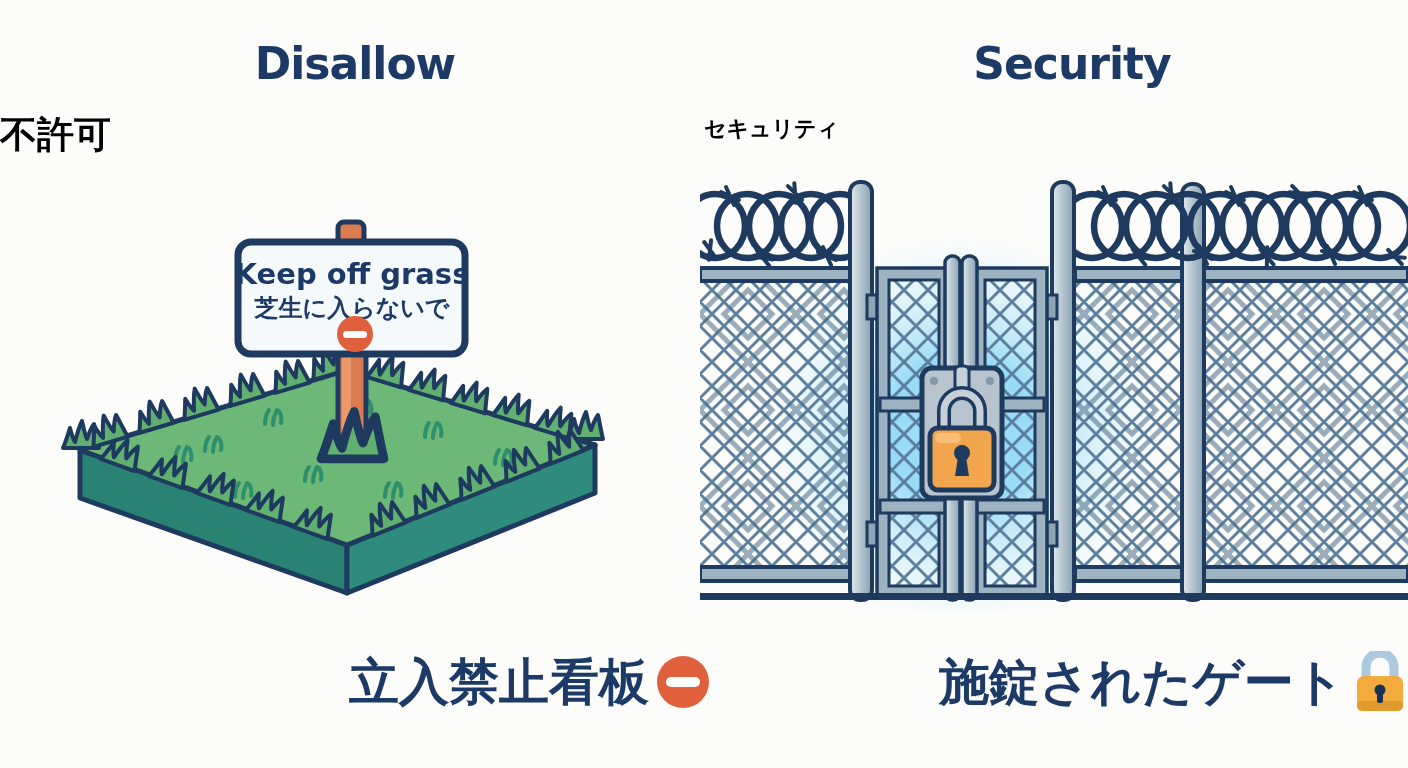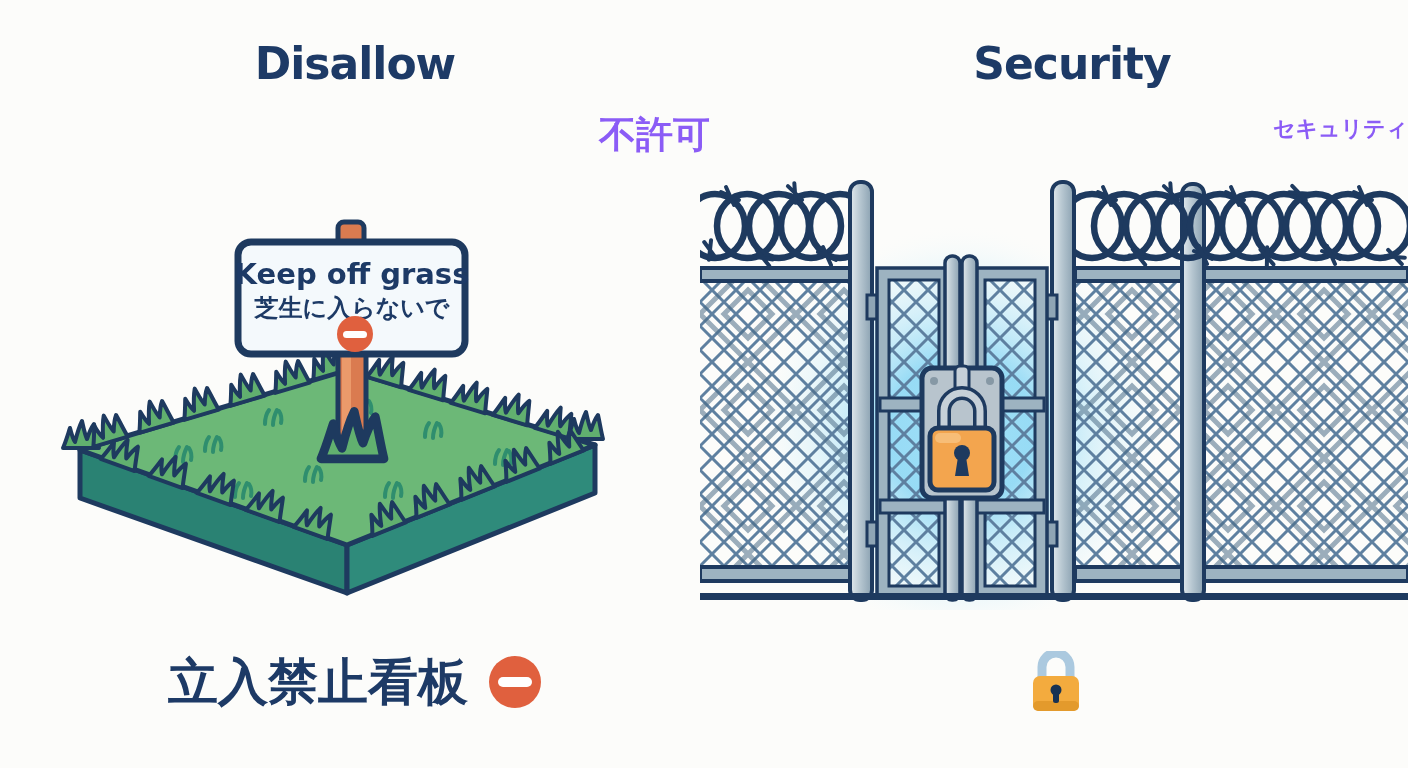--- a/index.html
+++ b/index.html
@@ -6,33 +6,33 @@
   body{
     width:1408px;height:768px;position:relative;overflow:hidden;
     background:#fcfcfa;
     font-family:"DejaVu Sans","Liberation Sans",sans-serif;
   }
   .panel-title{
     position:absolute;top:38px;text-align:center;
     font-size:44px;font-weight:700;color:#1d3a66;letter-spacing:-1px;
   }
   .panel-subtitle{
-    position:absolute;text-align:right;
-    font-weight:700;color:#8b5cf6;
+    position:absolute;text-align:left;
+    font-weight:700;color:#000000;
   }
   #left-title{left:0;width:710px;}
   #right-title{left:720px;width:704px;}
   #left-subtitle{left:0;width:710px;top:110px;font-size:37px;}
   #right-subtitle{left:704px;width:704px;top:114px;font-size:22px;}
   .illus{position:absolute;}
   #grass-illus{left:55px;top:195px;}
   #gate-illus{left:700px;top:170px;}
   .caption-row{
     position:absolute;top:643px;height:78px;
-    display:flex;align-items:center;justify-content:center;gap:20px;
+    display:flex;align-items:center;justify-content:flex-end;gap:7px;
   }
   #left-caption-row{left:0;width:710px;}
   #right-caption-row{left:704px;width:704px;}
   .caption-text{font-size:50px;font-weight:700;color:#1d3a66;}
   .caption-icon{display:inline-block;}
 </style>
 </head>
 <body>
 
 <div class="panel-title" id="left-title">Disallow</div>
@@ -249,20 +249,21 @@
 
 <div class="caption-row" id="left-caption-row">
   <span class="caption-text">立入禁止看板</span>
   <svg class="caption-icon" width="54" height="54" viewBox="0 0 54 54">
     <circle cx="27" cy="27" r="26" fill="#e0603e"></circle>
     <rect x="10" y="22" width="34" height="10" rx="5" fill="#ffffff"></rect>
   </svg>
 </div>
 
 <div class="caption-row" id="right-caption-row">
+  <span class="caption-text">施錠されたゲート</span>
   <svg class="caption-icon" width="56" height="62" viewBox="0 0 56 62">
     <path d="M14,28 V16 a14,14 0 0 1 28,0 V28" fill="none" stroke="#abc9df" stroke-width="9"></path>
     <rect x="5" y="25" width="46" height="35" rx="7" fill="#f3ab3e"></rect>
     <rect x="5" y="50" width="46" height="10" rx="5" fill="#e39a2c"></rect>
     <circle cx="28" cy="39" r="5.5" fill="#173253"></circle>
     <rect x="25" y="41" width="6" height="11" rx="2.5" fill="#173253"></rect>
   </svg>
 </div>
 
 </body></html>

